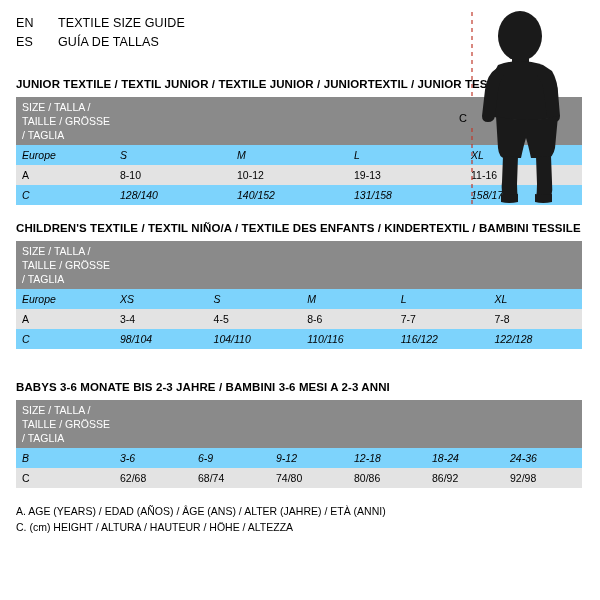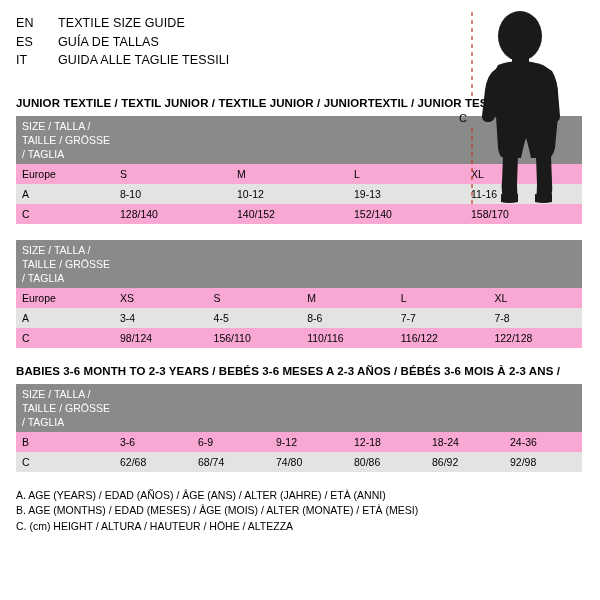--- a/index.html
+++ b/index.html
@@ -92,21 +92,22 @@
   .row-head {
     background: #8a8a8a;
     color: #ffffff;
     font-size: 10.5px;
     margin-top: 12px;
   }
   .row-grey {
     background: #e3e3e3;
   }
   .row-white {
-    background: #f9a8d4;
+    background: #7dd3fc;
+    font-style: italic;
   }
   .lbl-col {
     width: 92px;
   }
 
   .block {
     margin-bottom: 16px;
   }
   .block.first { margin-top: 26px; }
 
@@ -127,24 +128,20 @@
 
   <div class="lang-block">
     <div class="lang-row">
       <span class="lang-code">EN</span>
       <span class="lang-text">TEXTILE SIZE GUIDE</span>
     </div>
     <div class="lang-row">
       <span class="lang-code">ES</span>
       <span class="lang-text">GUÍA DE TALLAS</span>
     </div>
-    <div class="lang-row">
-      <span class="lang-code">IT</span>
-      <span class="lang-text">GUIDA ALLE TAGLIE TESSILI</span>
-    </div>
   </div>
 
   <div class="figure-area">
     <svg width="150" height="200" viewBox="0 0 150 200">
 
       <line x1="32" y1="4" x2="32" y2="92" stroke="#c0392b" stroke-width="1.2" stroke-dasharray="4,4"></line>
       <line x1="32" y1="120" x2="32" y2="196" stroke="#c0392b" stroke-width="1.2" stroke-dasharray="4,4"></line>
 
       <g fill="#1a1a1a">
 
@@ -193,28 +190,29 @@
         <td class="lbl-col">A</td>
         <td>8-10</td>
         <td>10-12</td>
         <td>19-13</td>
         <td>11-16</td>
       </tr>
       <tr class="row-white">
         <td class="lbl-col">C</td>
         <td>128/140</td>
         <td>140/152</td>
-        <td>152/140</td>
+        <td>131/158</td>
         <td>158/170</td>
       </tr>
     </tbody>
       </table>
   </div>
 
   <div class="block">
+    <div class="section-title">CHILDREN'S TEXTILE / TEXTIL NIÑO/A / TEXTILE DES ENFANTS / KINDERTEXTIL / BAMBINI TESSILE</div>
     <table class="size-table">
       <tbody>
           <tr class="row-head">
         <th class="lbl-col">SIZE / TALLA / TAILLE / GRÖSSE / TAGLIA</th>
         <th></th>
         <th></th>
         <th></th>
         <th></th>
         <th></th>
       </tr>
@@ -229,33 +227,34 @@
       <tr class="row-grey">
         <td class="lbl-col">A</td>
         <td>3-4</td>
         <td>4-5</td>
         <td>8-6</td>
         <td>7-7</td>
         <td>7-8</td>
       </tr>
       <tr class="row-white">
         <td class="lbl-col">C</td>
-        <td>98/124</td>
-        <td>156/110</td>
+        <td>98/104</td>
+        <td>104/110</td>
         <td>110/116</td>
         <td>116/122</td>
         <td>122/128</td>
       </tr>
     </tbody>
       </table>
   </div>
 
   <div class="block">
     <div class="section-title two-line">
-      <span>BABIES 3-6 MONTH TO 2-3 YEARS / BEBÉS 3-6 MESES A 2-3 AÑOS / BÉBÉS 3-6 MOIS À 2-3 ANS /</span><br>
+      <br>
+      <span>BABYS 3-6 MONATE BIS 2-3 JAHRE / BAMBINI 3-6 MESI A 2-3 ANNI</span>
     </div>
     <table class="size-table">
       <tbody>
           <tr class="row-head">
         <th class="lbl-col">SIZE / TALLA / TAILLE / GRÖSSE / TAGLIA</th>
         <th></th>
         <th></th>
         <th></th>
         <th></th>
         <th></th>
@@ -278,17 +277,16 @@
         <td>80/86</td>
         <td>86/92</td>
         <td>92/98</td>
       </tr>
     </tbody>
       </table>
   </div>
 
   <div class="footnotes">
     <div>A. AGE (YEARS) / EDAD (AÑOS) / ÂGE (ANS) / ALTER (JAHRE) / ETÀ (ANNI)</div>
-    <div>B. AGE (MONTHS) / EDAD (MESES) / ÂGE (MOIS) / ALTER (MONATE) / ETÀ (MESI)</div>
     <div>C. (cm) HEIGHT / ALTURA / HAUTEUR / HÖHE / ALTEZZA</div>
   </div>
 
 </div>
 
 </body></html>

